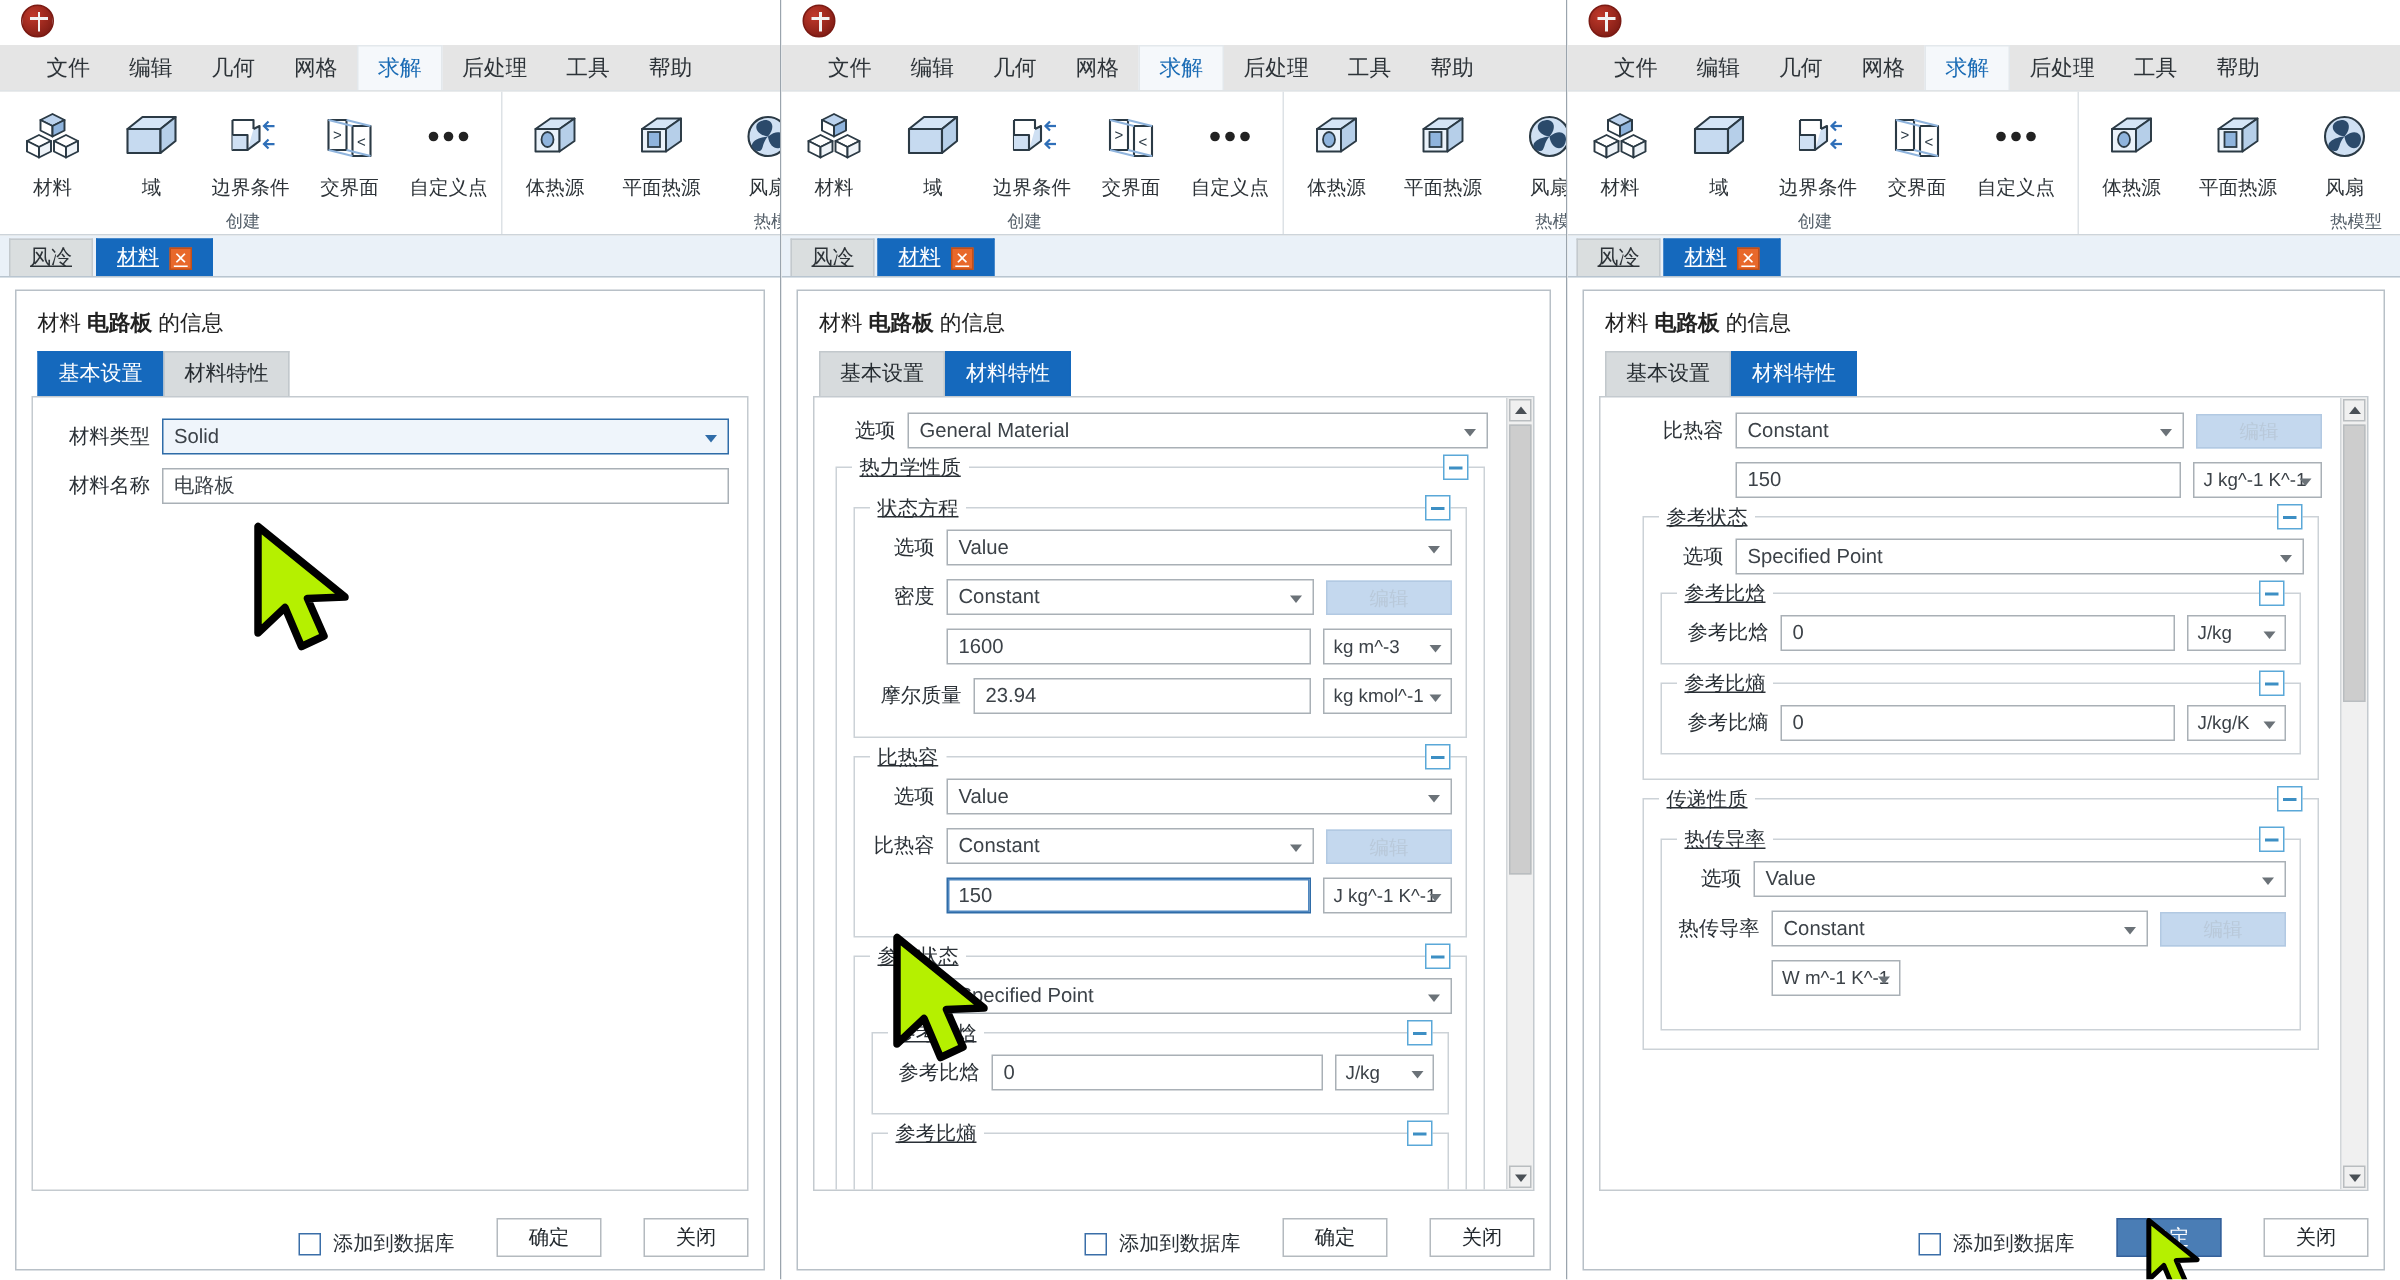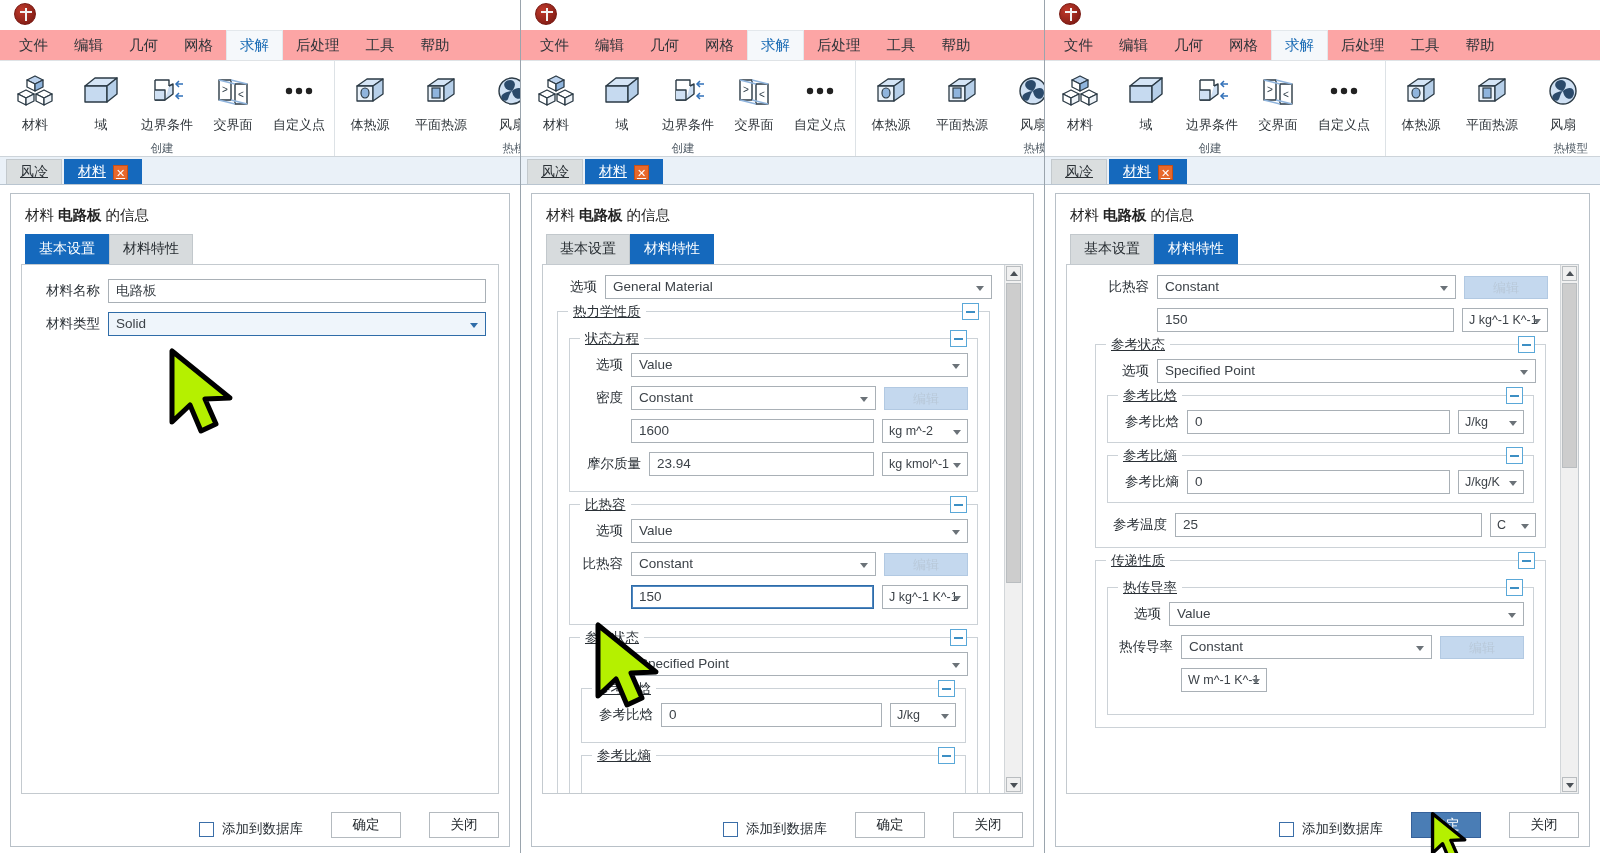--- a/index.html
+++ b/index.html
@@ -32,22 +32,22 @@
   }
   .applogo::after{
     content:""; position:absolute; left:5px; top:4px; width:12px; height:13px;
     background:
       linear-gradient(90deg, transparent 42%, #f3f3f3 42%, #f3f3f3 58%, transparent 58%),
       linear-gradient(0deg, transparent 60%, #f3f3f3 60%, #f3f3f3 74%, transparent 74%);
   }
 
   
   .menubar {
-    height: 31px; background:#fca5a5;
-    display:flex; align-items:stretch; padding-left: 6px;
+    height: 31px; background:#e5e5e5;
+    display:flex; align-items:stretch; padding-left: 18px;
     border-bottom: 1px solid #dfe3e6;
     position: relative; z-index: 3; font-family: Liberation Serif, serif;
   }
   .menu-item {
     padding: 0 13px; display:flex; align-items:center;
     font-size: 14.5px; color: #2d3338; white-space:nowrap; cursor:default;
   }
   .menu-item.active {
     color: #1b6cb5; background: #f5f8fb;
     border-left:1px solid #e3e8ec; border-right:1px solid #e3e8ec;
@@ -373,26 +373,26 @@
         </div>
         <div class="ttabs">
           <div class="ttab active">基本设置</div>
           <div class="ttab">材料特性</div>
         </div>
 
         <div class="content-box">
           <div class="content-scroll">
             <div class="spacer"></div>
             <div class="frow">
+              <span class="flabel" style="width:66px">材料类型</span>
+              <span class="fselect hl">Solid</span>
+            </div>
+            <div class="frow">
               <span class="flabel" style="width:66px">材料名称</span>
               <span class="finput">电路板</span>
-            </div>
-            <div class="frow">
-              <span class="flabel" style="width:66px">材料类型</span>
-              <span class="fselect hl">Solid</span>
             </div>
           </div>
         </div>
 
         <div class="dlg-footer">
           <span class="cbwrap">
             <span class="cbox"></span>
             <span>添加到数据库</span>
           </span>
           <span class="btn">确定</span>
@@ -596,21 +596,21 @@
                   <span class="fselect">Value</span>
                 </div>
                 <div class="frow">
                   <span class="flabel" style="width:44px">密度</span>
                   <span class="fselect">Constant</span>
                   <span class="editbtn">编辑</span>
                 </div>
                 <div class="frow">
                   <span class="flabel" style="width:44px"></span>
                   <span class="finput">1600</span>
-                  <span class="unit">kg m^-2</span>
+                  <span class="unit">kg m^-3</span>
                 </div>
                 <div class="frow">
                   <span class="flabel" style="width:62px">摩尔质量</span>
                   <span class="finput">23.94</span>
                   <span class="unit">kg kmol^-1</span>
                 </div>
               </div>
 
               <div class="gbox">
                 <span class="gtitle">比热容</span>
@@ -888,25 +888,20 @@
               <div class="gbox">
                 <span class="gtitle">参考比熵</span>
                 <span class="gcollapse"></span>
                 <div class="frow" style="margin-bottom:2px">
                   <span class="flabel" style="width:62px">参考比熵</span>
                   <span class="finput">0</span>
                   <span class="unit narrow">J/kg/K</span>
                 </div>
               </div>
 
-              <div class="frow" style="margin-bottom:4px">
-                <span class="flabel" style="width:62px">参考温度</span>
-                <span class="finput">25</span>
-                <span class="unit xnarrow">C</span>
-              </div>
             </div>
 
             <div class="gbox">
               <span class="gtitle">传递性质</span>
               <span class="gcollapse"></span>
 
               <div class="gbox" style="margin-bottom:6px">
                 <span class="gtitle">热传导率</span>
                 <span class="gcollapse"></span>
 

